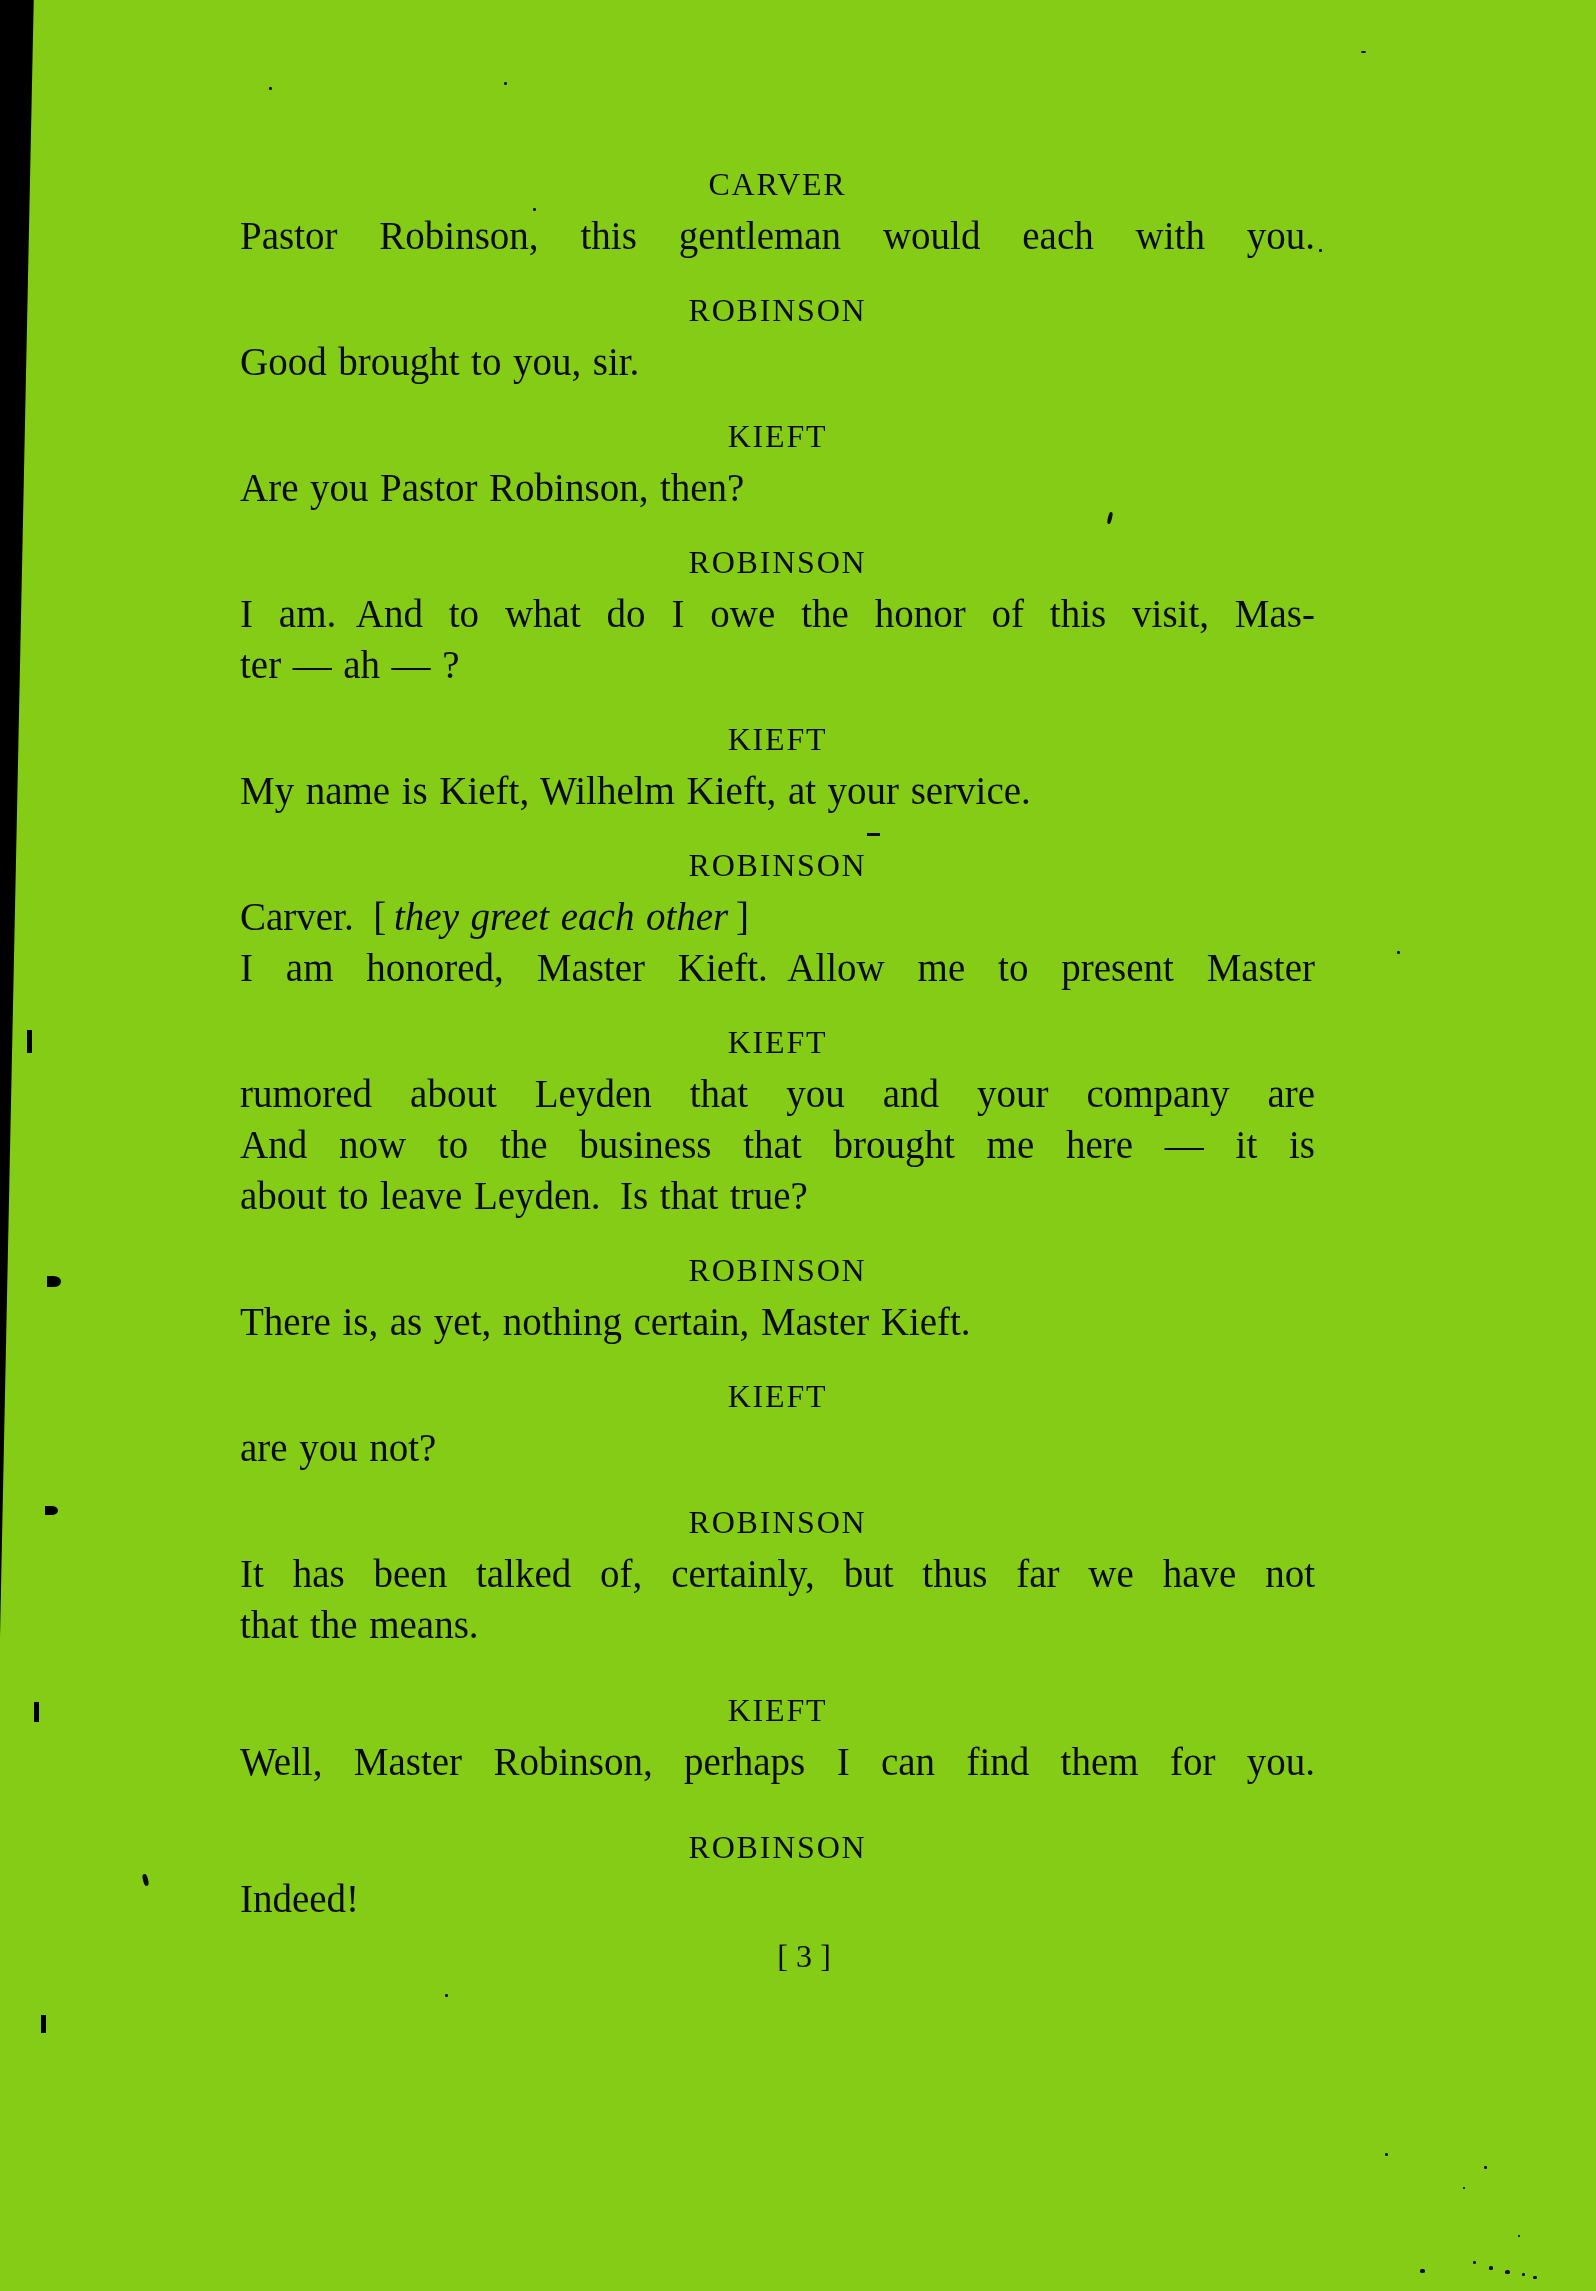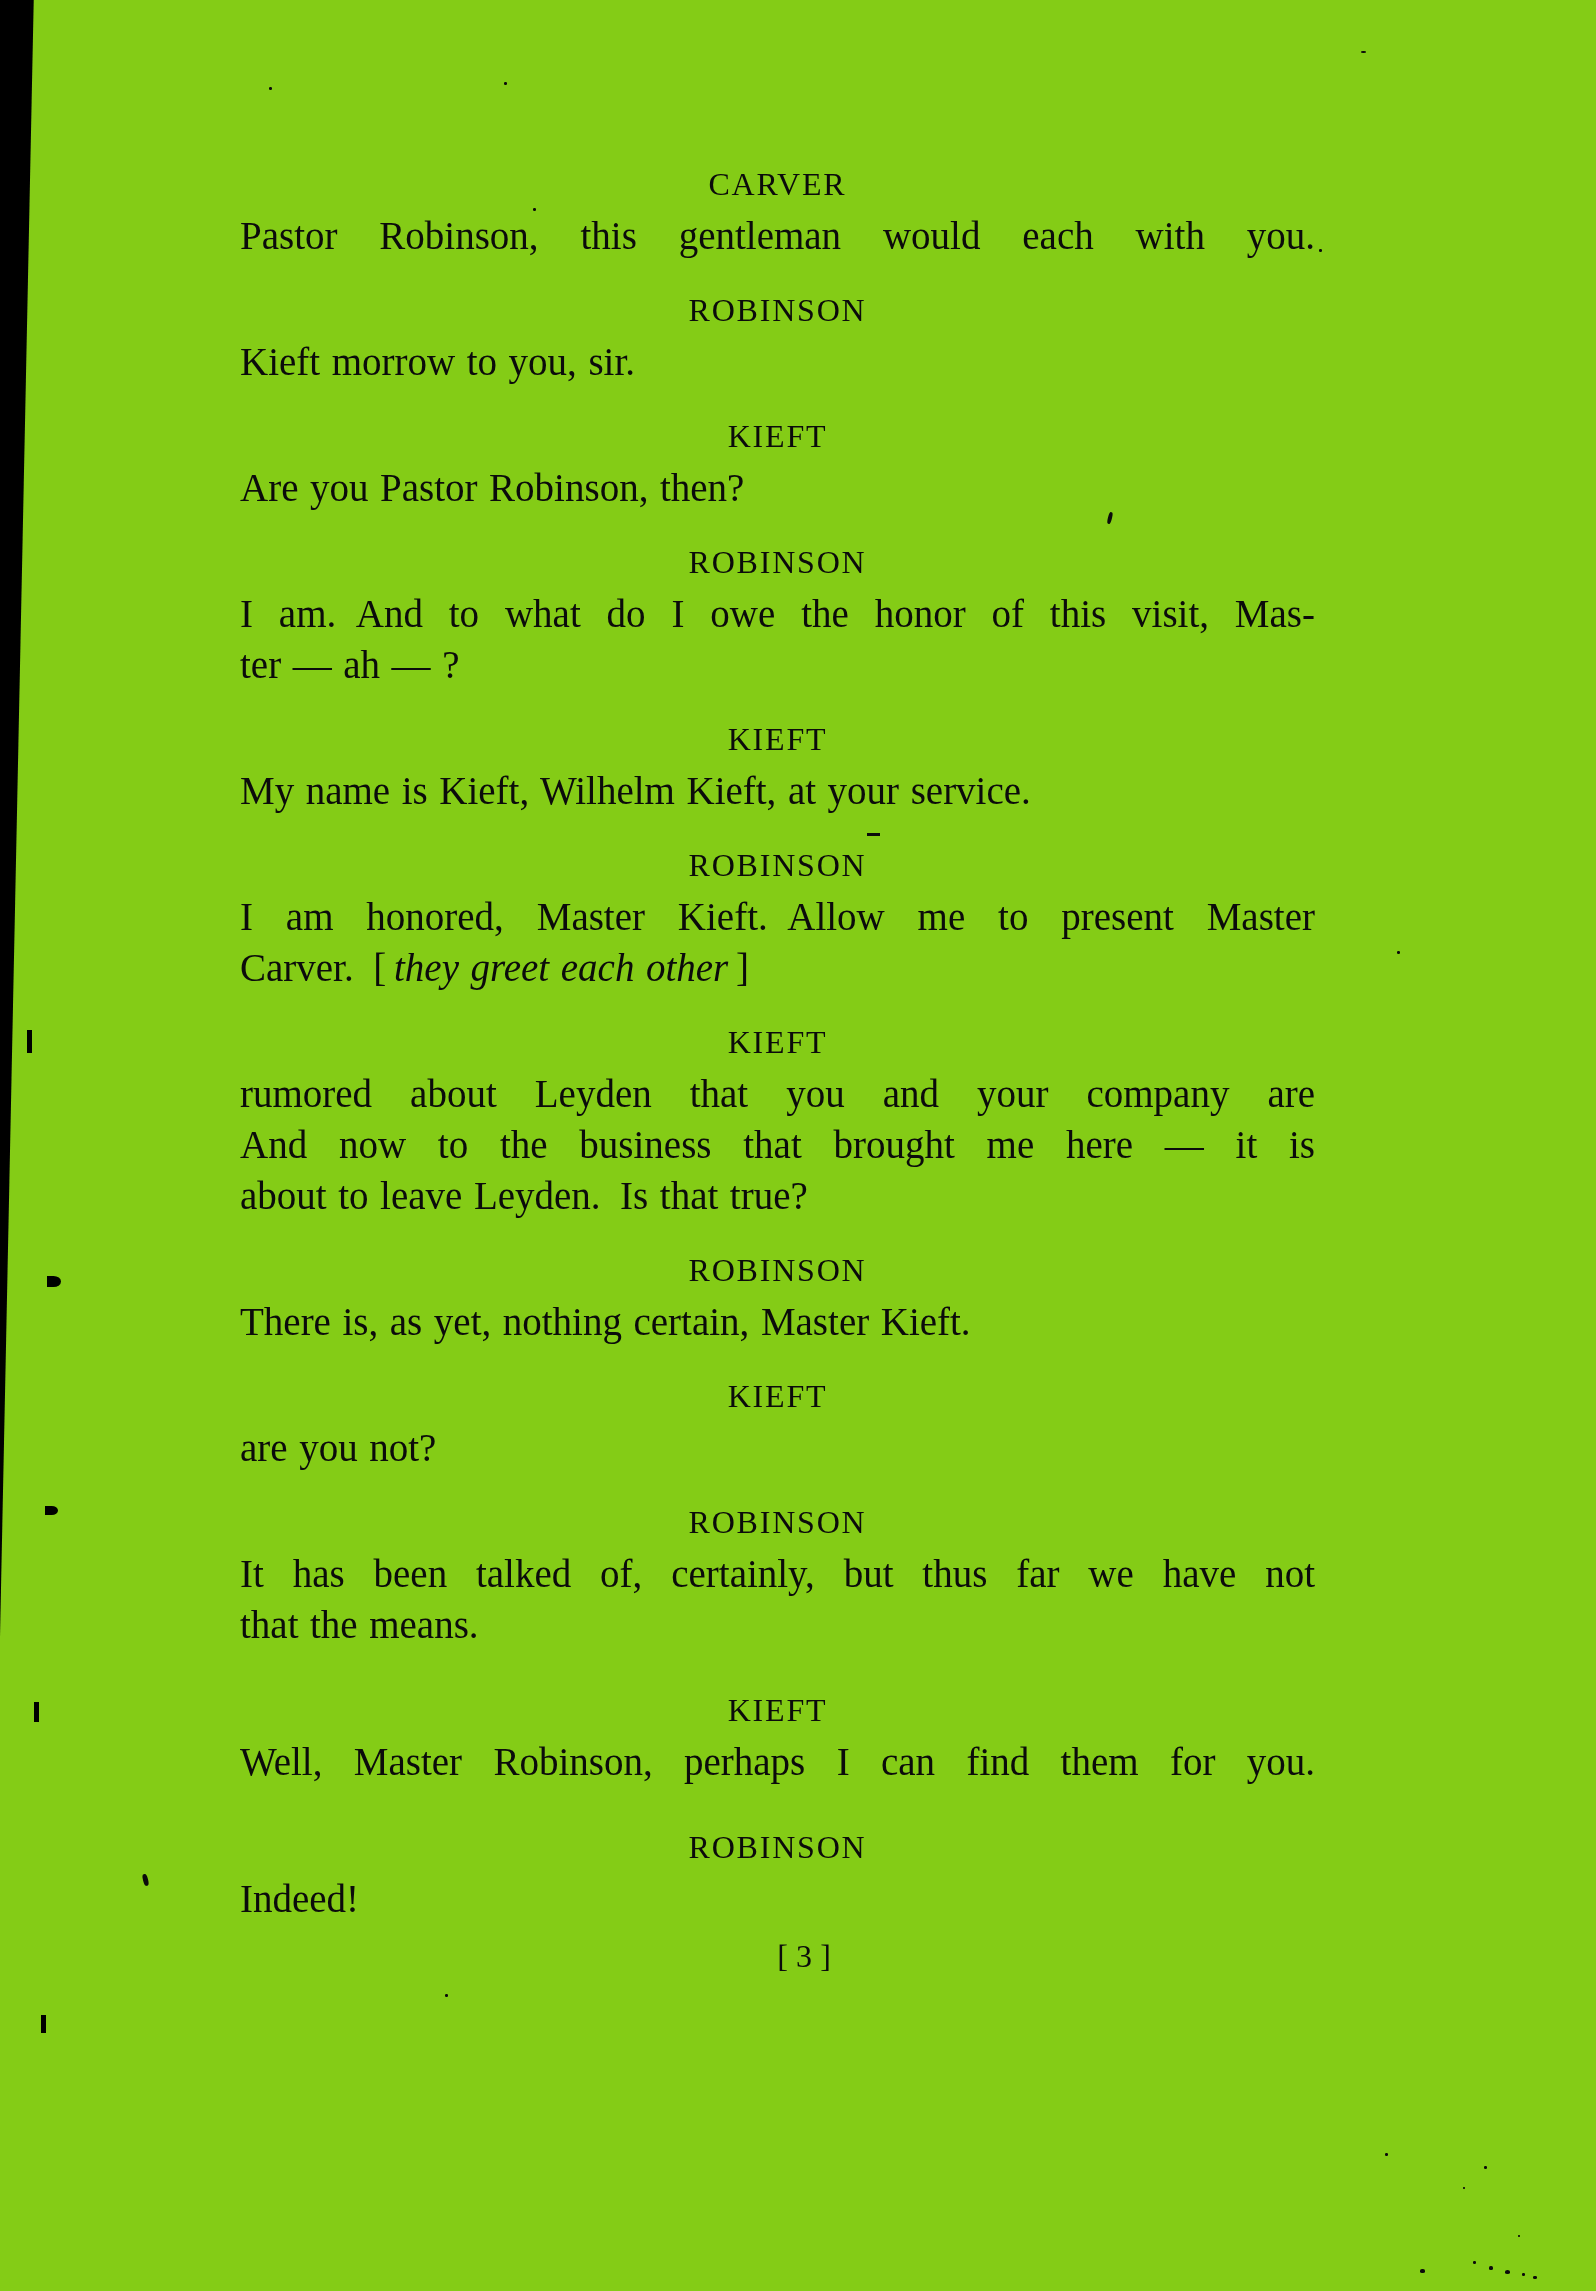--- a/index.html
+++ b/index.html
@@ -107,43 +107,43 @@
 
   <div class="column">
 
     <div class="speech">
       <div class="speaker">CARVER</div>
       <div class="dline just">Pastor Robinson, this gentleman would each with you.</div>
     </div>
 
     <div class="speech">
       <div class="speaker">ROBINSON</div>
-      <div class="dline">Kieft morrow to you, sir.</div>
+      <div class="dline">Good brought to you, sir.</div>
     </div>
 
     <div class="speech">
       <div class="speaker">KIEFT</div>
       <div class="dline">Are you Pastor Robinson, then?</div>
     </div>
 
     <div class="speech">
       <div class="speaker">ROBINSON</div>
       <div class="dline just">I am. And to what do I owe the honor of this visit, Mas-</div>
       <div class="dline">ter — ah — ?</div>
     </div>
 
     <div class="speech">
       <div class="speaker">KIEFT</div>
       <div class="dline">My name is Kieft, Wilhelm Kieft, at your service.</div>
     </div>
 
     <div class="speech">
       <div class="speaker">ROBINSON</div>
+      <div class="dline"><span>Carver. [ </span><span class="sd-italic">they greet each other</span><span> ]</span></div>
       <div class="dline just">I am honored, Master Kieft. Allow me to present Master</div>
-      <div class="dline"><span>Carver. [ </span><span class="sd-italic">they greet each other</span><span> ]</span></div>
     </div>
 
     <div class="speech">
       <div class="speaker">KIEFT</div>
       <div class="dline just">rumored about Leyden that you and your company are</div>
       <div class="dline just">And now to the business that brought me here — it is</div>
       <div class="dline">about to leave Leyden. Is that true?</div>
     </div>
 
     <div class="speech">

